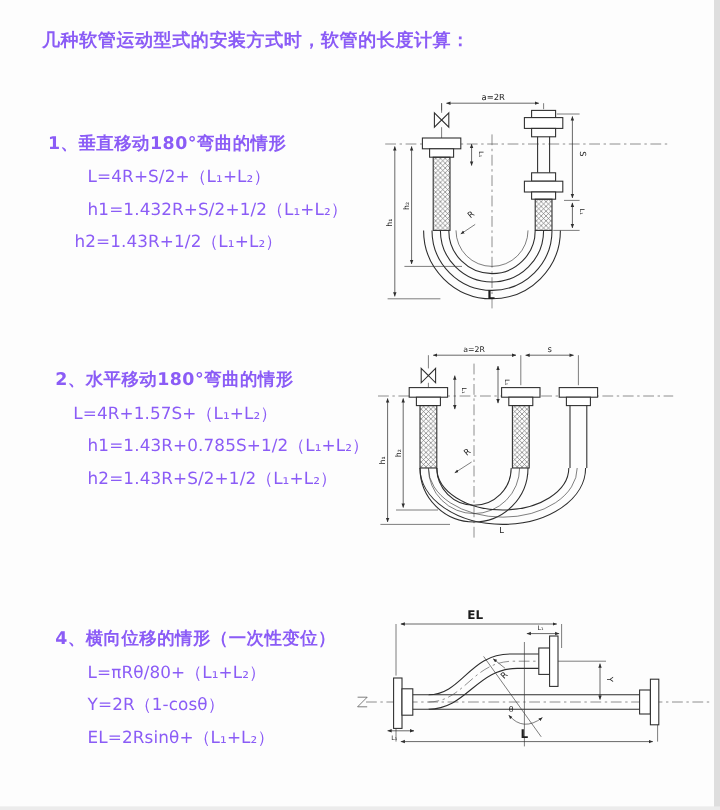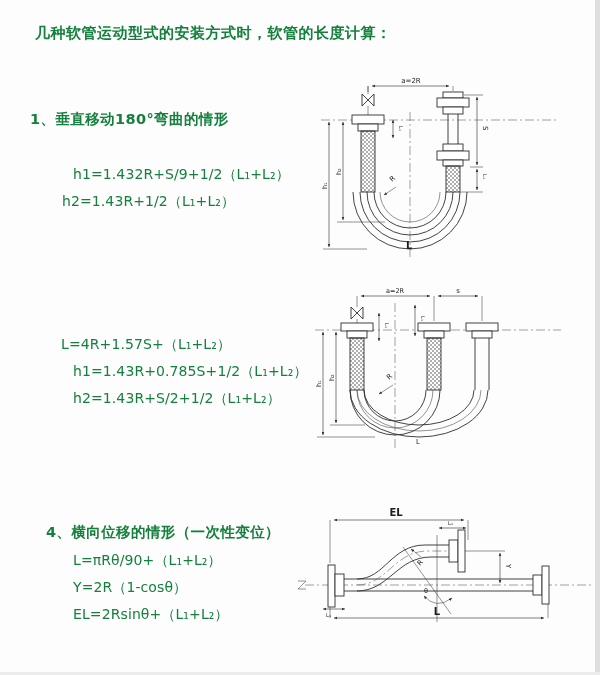--- a/index.html
+++ b/index.html
@@ -1,52 +1,54 @@
 <!DOCTYPE html>
 <html><head>
 <meta charset="utf-8">
 <style>
   html,body{margin:0;padding:0;background:#fff;}
   .page{position:relative;width:600px;height:675px;background:#fdfdfd;overflow:hidden;
-        font-family:"DejaVu Sans","Liberation Sans",sans-serif;color:#15803d;}
+        font-family:"DejaVu Sans","Liberation Sans",sans-serif;color:#8b5cf6;}
   .edge-right{position:absolute;right:0;top:0;width:5px;height:675px;background:#dedede;}
   .edge-bottom{position:absolute;left:0;bottom:0;width:600px;height:3px;background:#ececec;}
   .title{position:absolute;left:35px;top:24px;font-size:15px;font-weight:bold;letter-spacing:.5px;}
   .heading{position:absolute;font-size:14.5px;font-weight:bold;letter-spacing:.4px;}
   .formula{position:absolute;font-size:14px;font-weight:500;letter-spacing:.1px;}
-  .h1{left:30px;top:110px}.f1a{left:73px;top:139px}.f1b{left:73px;top:166px}.f1c{left:62px;top:193px}
+  .h1{left:40px;top:110px}.f1a{left:73px;top:139px}.f1b{left:73px;top:166px}.f1c{left:62px;top:193px}
   .h2{left:46px;top:307px}.f2a{left:61px;top:336px}.f2b{left:73px;top:363px}.f2c{left:73px;top:390px}
   .h3{left:46px;top:523px}.f3a{left:73px;top:552px}.f3b{left:73px;top:579px}.f3c{left:73px;top:606px}
   svg.diagram{position:absolute;}
   .d1{left:303px;top:68px}.d2{left:303px;top:281px}.d3{left:293px;top:488px}
   svg text{font-family:"DejaVu Sans","Liberation Sans",sans-serif;fill:#1d1d1d;}
   .ln{stroke:#2e2e2e;stroke-width:.9;fill:none;}
   .thin{stroke:#3c3c3c;stroke-width:.55;fill:none;}
   .cl{stroke:#565656;stroke-width:.55;fill:none;stroke-dasharray:9 3 2 3;}
   .fit{fill:#fff;stroke:#2e2e2e;stroke-width:.9;}
   .braid{fill:url(#braid);stroke:#2e2e2e;stroke-width:.9;}
   .dim{stroke:#2e2e2e;stroke-width:.6;fill:none;}
   .t6{font-size:6.5px;}.t5{font-size:5.2px;}.t7{font-size:7px;}.t10{font-size:10px;font-weight:bold;}
 </style>
 </head>
 <body>
 
 <div class="page">
   <div class="title">几种软管运动型式的安装方式时，软管的长度计算：</div>
 
   <div class="heading h1">1、垂直移动180°弯曲的情形</div>
-  <div class="formula f1b">h1=1.432R+S/9+1/2（L₁+L₂）</div>
+  <div class="formula f1a">L=4R+S/2+（L₁+L₂）</div>
+  <div class="formula f1b">h1=1.432R+S/2+1/2（L₁+L₂）</div>
   <div class="formula f1c">h2=1.43R+1/2（L₁+L₂）</div>
 
+  <div class="heading h2">2、水平移动180°弯曲的情形</div>
   <div class="formula f2a">L=4R+1.57S+（L₁+L₂）</div>
   <div class="formula f2b">h1=1.43R+0.785S+1/2（L₁+L₂）</div>
   <div class="formula f2c">h2=1.43R+S/2+1/2（L₁+L₂）</div>
 
   <div class="heading h3">4、横向位移的情形（一次性变位）</div>
-  <div class="formula f3a">L=πRθ/90+（L₁+L₂）</div>
+  <div class="formula f3a">L=πRθ/80+（L₁+L₂）</div>
   <div class="formula f3b">Y=2R（1-cosθ）</div>
   <div class="formula f3c">EL=2Rsinθ+（L₁+L₂）</div>
 
   <svg class="diagram d1" width="270" height="200" viewBox="0 0 270 200">
     <defs>
       <marker id="ah" viewBox="0 0 10 10" refX="9.5" refY="5" markerWidth="6" markerHeight="6" orient="auto-start-reverse">
         <path d="M0,1 L10,5 L0,9 Z" fill="#2e2e2e"></path>
       </marker>
       <pattern id="braid" width="4" height="4" patternUnits="userSpaceOnUse">
         <path d="M0,4 L4,0 M0,0 L4,4" stroke="#606060" stroke-width="0.5" fill="none"></path>

